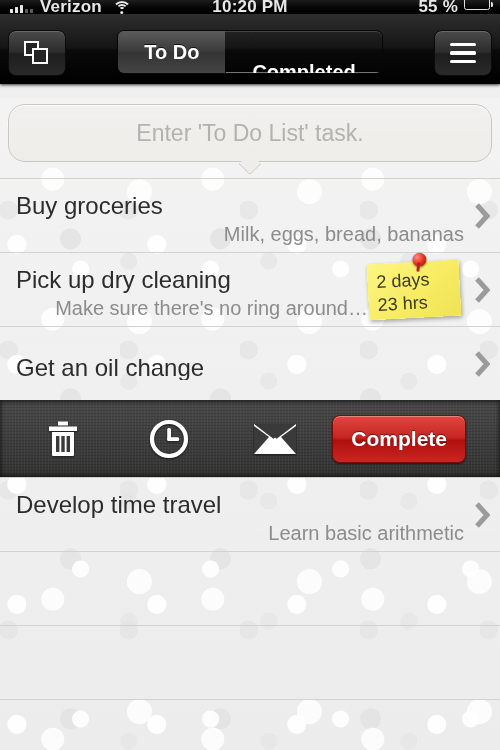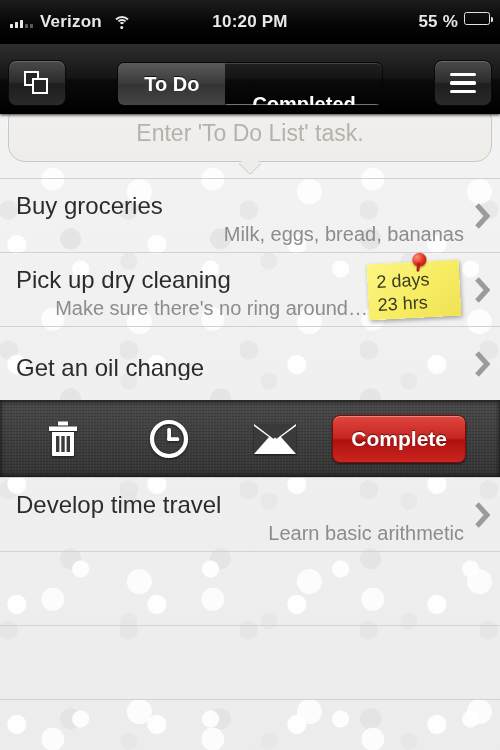--- a/index.html
+++ b/index.html
@@ -6,21 +6,21 @@
   * { margin:0; padding:0; box-sizing:border-box; }
   html, body {
     width:500px; height:750px;
     font-family:"Liberation Sans", sans-serif;
     background:#efefef; overflow:hidden;
   }
   .phone { position:relative; width:500px; height:750px; overflow:hidden; }
 
   
   .statusbar{
-    height:44px; width:100%;
+    height:14px; width:100%;
     background:linear-gradient(to bottom,#1d1d1d 0%,#050505 55%,#000 100%);
     display:flex; align-items:center; padding:0 10px;
     color:#e8e8e8; font-size:17px; font-weight:bold;
     letter-spacing:.2px; position:relative; z-index:30;gap:20px;
   }
   .sb-left{ display:flex; align-items:center; gap:7px; }
   .signal{ display:flex; align-items:flex-end; gap:2px; height:12px; }
   .signal i{ display:block; width:3px; background:#e8e8e8; border-radius:.5px; }
   .signal i:nth-child(1){height:4px}
   .signal i:nth-child(2){height:6px}
@@ -42,22 +42,22 @@
   .battery{ position:relative; width:26px;height:13px; border:1.6px solid #e2e2e2;
     border-radius:2.5px; padding:1.5px; }
   .battery .lvl{ height:100%; background:#e2e2e2; border-radius:1px; }
   .battery::after{ content:''; position:absolute; right:-4px; top:3.5px;
     width:2.5px;height:5px;background:#e2e2e2;border-radius:0 1.5px 1.5px 0; }
 
   
   .navbar{
     height:70px; width:100%;
     background:linear-gradient(to bottom,#2e2e2e 0%,#151515 48%,#0a0a0a 52%,#000 100%);
-    display:flex; align-items:flex-end; justify-content:space-between;
-    padding:8px 8px; position:relative; z-index:20;
+    display:flex; align-items:flex-start; justify-content:space-between;
+    padding:16px 8px; position:relative; z-index:20;
     box-shadow:0 1px 3px rgba(0,0,0,.8);
   }
   .navbtn{
     width:58px;height:46px;border-radius:8px;
     background:linear-gradient(to bottom,#4a4a4a 0%,#2c2c2c 48%,#1e1e1e 52%,#2a2a2a 100%);
     border:1px solid #0b0b0b;
     box-shadow:inset 0 1px 0 rgba(255,255,255,.18), 0 1px 1px rgba(0,0,0,.6);
     display:flex;align-items:center;justify-content:center; cursor:pointer;
   }
   .stackicon{ position:relative; width:26px;height:24px; }

